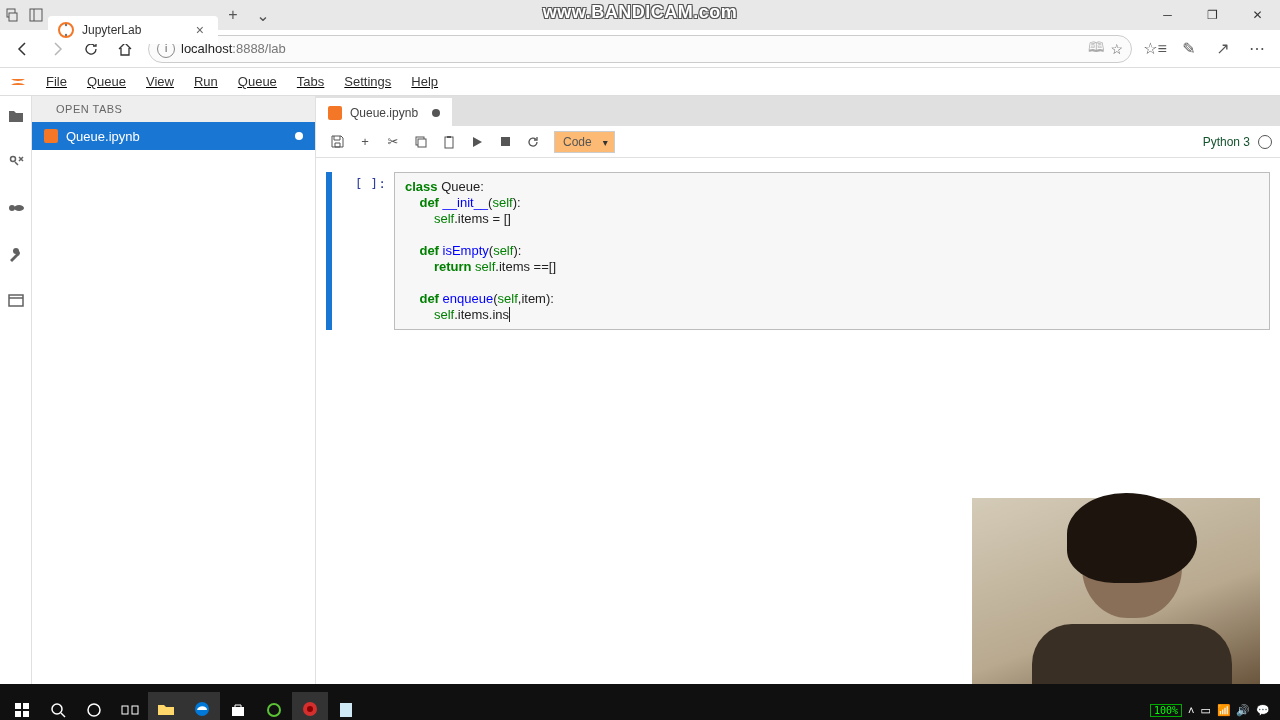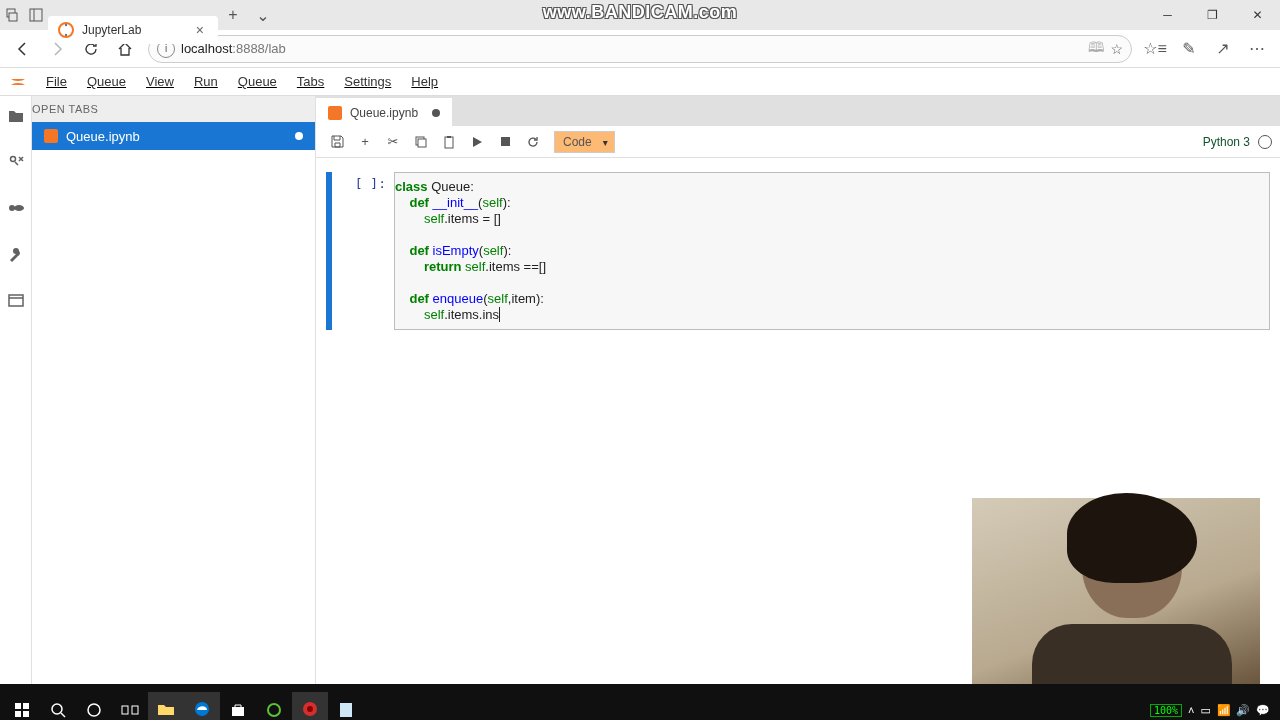--- a/index.html
+++ b/index.html
@@ -29,42 +29,42 @@
   .rightbtns { display:flex; }
   
   .jlab-menubar { height: 28px; display:flex; align-items:center; background:#fff; border-bottom:1px solid #ddd;text-decoration:underline; }
   .jlab-logo { width:28px; height:28px; display:flex; align-items:center; justify-content:center; margin:0 4px; }
   .jlab-menubar .mitem { font-size:13px; padding:0 10px; height:28px; display:flex; align-items:center; color:#333; }
   
   .jlab-body { display:flex; height: calc(100% - 30px - 38px - 28px - 36px); background:#fff; }
   .activity-bar { width:32px; background:#fff; border-right:1px solid #e0e0e0; display:flex; flex-direction:column; align-items:center; padding-top:10px; gap:26px; }
   .activity-bar .ab { width:20px; height:20px; color:#616161; font-size:16px; display:flex;align-items:center;justify-content:center;}
   .left-panel { width:284px; background:#fff; border-right:1px solid #e0e0e0; display:flex; flex-direction:column; }
-  .left-panel .header { height:26px; padding:0 0; display:flex; align-items:center; font-size:11px; color:#666; letter-spacing:0.5px; background:#eee;}
+  .left-panel .header { height:26px; padding:0 24px; display:flex; align-items:center; font-size:11px; color:#666; letter-spacing:0.5px; background:#eee;}
   .left-panel .open-tab { height:28px; background:#1976d2; color:#fff; display:flex; align-items:center; padding:0 12px; font-size:13px; }
   .left-panel .open-tab .ico { width:14px;height:14px;margin-right:8px; background:#f37726; border-radius:2px; position:relative;}
   .left-panel .open-tab .dirty { width:8px;height:8px;border-radius:50%;background:#fff; margin-left:auto;}
   .main { flex:1; display:flex; flex-direction:column; background:#fff; }
   .main .tabs { height:30px; background:#e0e0e0; display:flex; align-items:flex-end; }
   .main .tab { height:28px; background:#fff; display:flex; align-items:center; padding:0 12px; font-size:12px; color:#444; border-top:2px solid transparent; }
   .main .tab.active { border-top:2px solid #fff; }
   .main .tab .ico { width:14px;height:14px;margin-right:8px;background:#f37726;border-radius:2px;}
   .main .tab .dirty { width:8px;height:8px;border-radius:50%;background:#555;margin-left:14px;}
   .toolbar { height:32px; border-bottom:1px solid #e0e0e0; display:flex; align-items:center; padding:0 8px; gap:2px; font-size:13px; color:#555; }
   .toolbar .tbtn { width:26px;height:26px;display:flex;align-items:center;justify-content:center; border-radius:3px;}
   .toolbar .dropdown { margin-left:6px; height:22px; border:1px solid #ccc; padding:0 22px 0 8px; font-size:12px; line-height:20px; position:relative; background:#fdba74;}
   .toolbar .dropdown::after { content:"▾"; position:absolute; right:6px; top:1px; font-size:10px; color:#333;}
   .toolbar .spacer { flex:1; }
   .toolbar .kernel { font-size:12px; color:#14532d; margin-right:6px;}
   .toolbar .kcircle { width:14px;height:14px;border:1.5px solid #555;border-radius:50%;}
   .nb-area { flex:1; padding:14px 10px; overflow:auto; position:relative; }
   .cell { display:flex; }
   .cell .bar { width:6px; background:#1976d2; margin-right:4px;}
   .cell .prompt { width:58px; text-align:right; padding:4px 8px 0 0; font-family: "Consolas", monospace; font-size:13px; color:#303F9F;}
-  .cell .input { flex:1; border:1px solid #bdbdbd; background:#f7f7f7; padding:6px 0; }
+  .cell .input { flex:1; border:1px solid #bdbdbd; background:#f7f7f7; padding:6px 10px; }
   .cell .code { font-family:"Consolas","Menlo",monospace; font-size:13px; line-height:16px; white-space:pre; color:#222;}
   .kw{color:#008000;font-weight:bold;} .fn{color:#0000ff;} .sf{color:#008000;} .cur{ border-right:1px solid #222; animation: blink 1s steps(1) infinite;}
   @keyframes blink { 50%{border-color:transparent;} }
   
   .webcam { position:absolute; right:20px; bottom:0; width:288px; height:186px; background:linear-gradient(160deg,#d4cbb8 0%, #b8a98f 60%, #6a553d 100%); }
   .webcam .head { position:absolute; left:110px; top:10px; width:100px;height:110px; background:#8a6f58; border-radius:50% 50% 46% 46%;}
   .webcam .hair { position:absolute; left:95px; top:-5px; width:130px;height:90px; background:#1c140d; border-radius:50% 60% 50% 40%;}
   .webcam .body { position:absolute; left:60px; bottom:0; width:200px; height:60px; background:#3a2f24; border-radius:40px 40px 0 0;}
   
   .taskbar { height:52px; background:#101010; display:flex; align-items:center; padding:0 4px; position:relative;}

